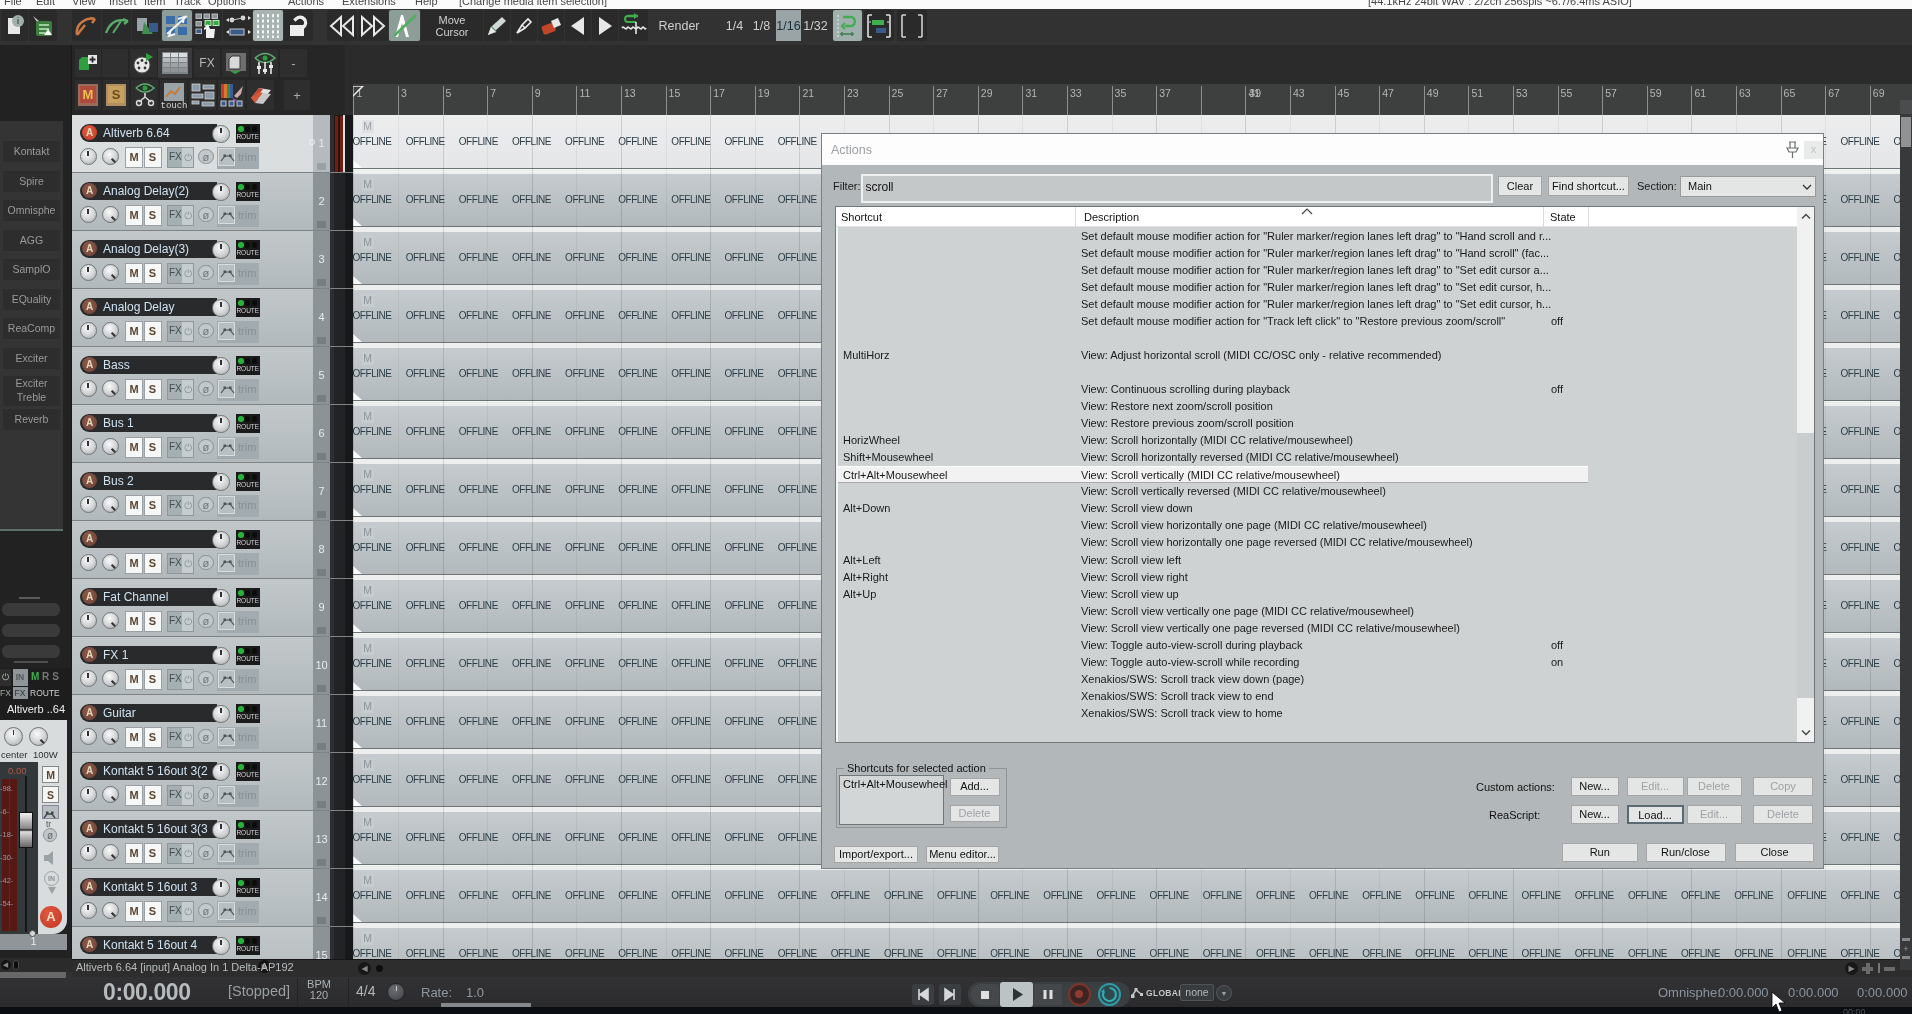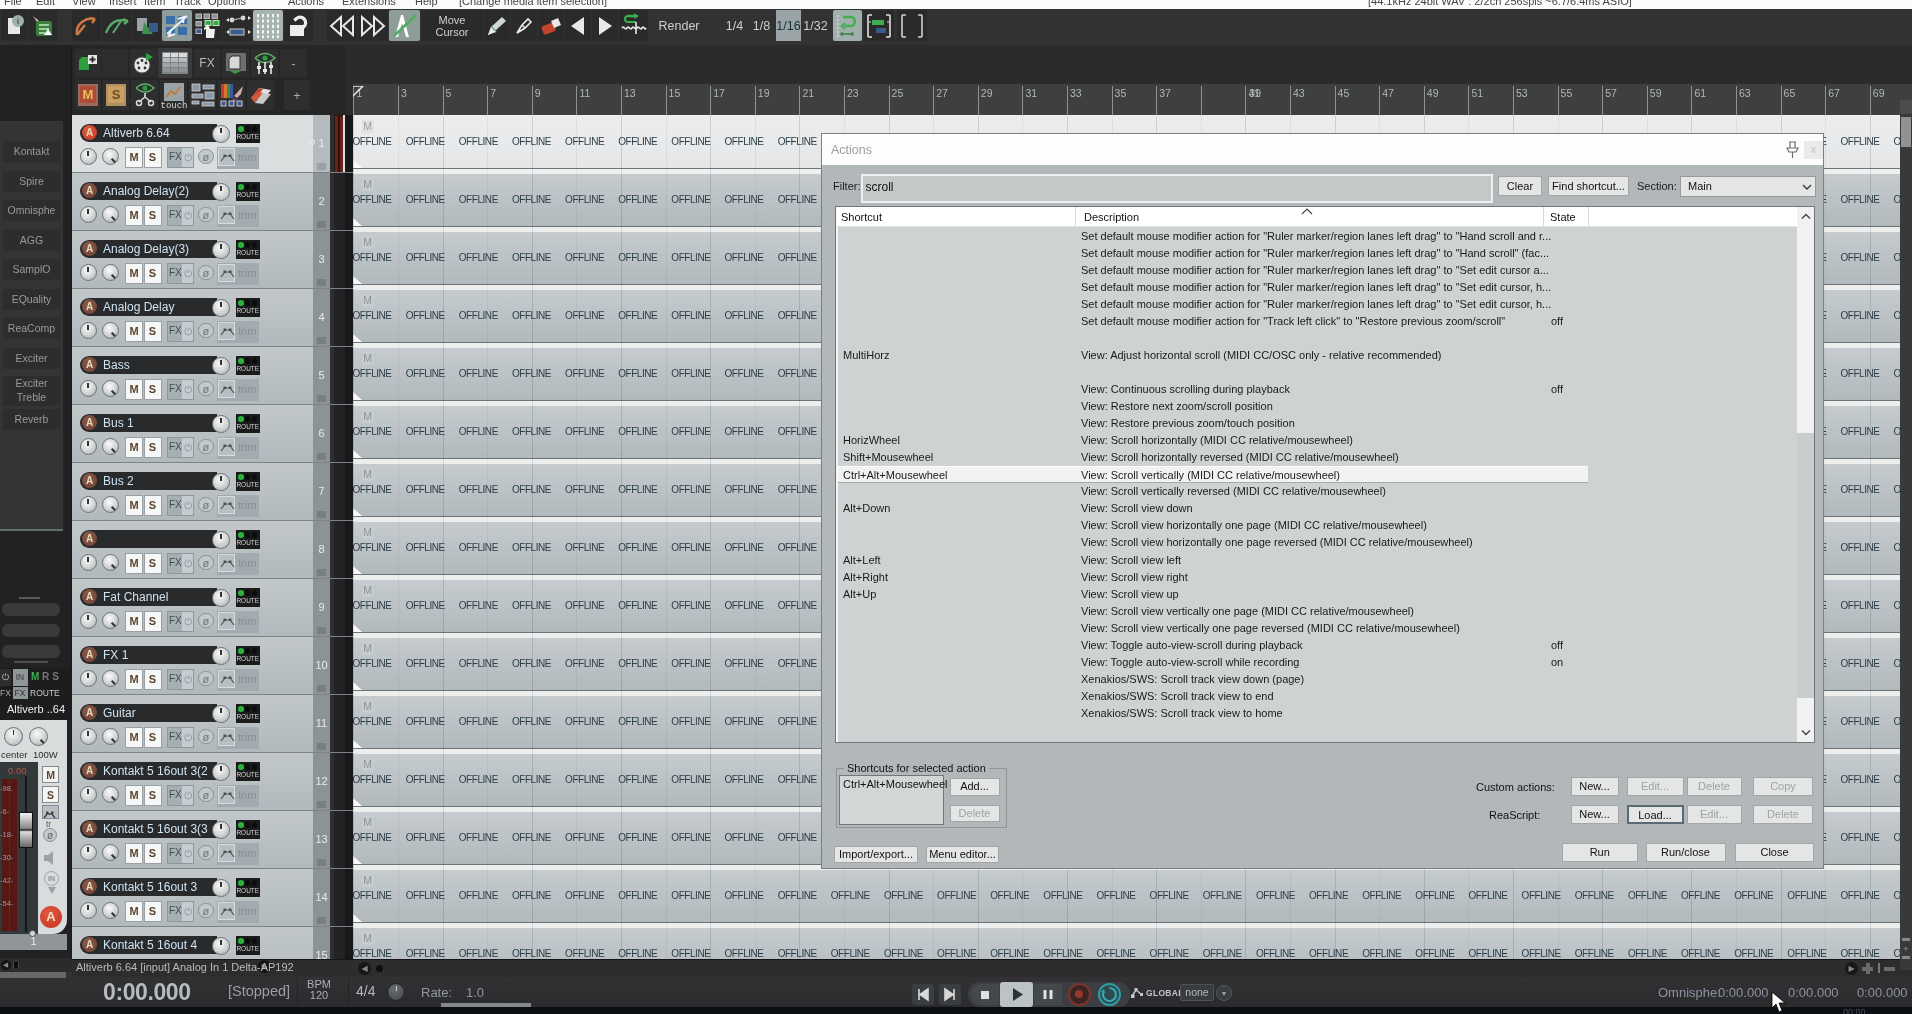--- a/index.html
+++ b/index.html
@@ -1374,21 +1374,21 @@
           <span class="ab" style="left:243px;top:2px;font-size:11px;color:#1a1a1a">View: Adjust horizontal scroll (MIDI CC/OSC only - relative recommended)</span>
         </div>
         <div class="ab" style="left:2px;top:174.5px;width:958px;height:17.05px;overflow:hidden;white-space:nowrap">
           <span class="ab" style="left:243px;top:2px;font-size:11px;color:#1a1a1a">View: Continuous scrolling during playback</span>
           <span class="ab" style="left:713px;top:2px;font-size:11px;color:#1a1a1a">off</span>
         </div>
         <div class="ab" style="left:2px;top:191.5px;width:958px;height:17.05px;overflow:hidden;white-space:nowrap">
           <span class="ab" style="left:243px;top:2px;font-size:11px;color:#1a1a1a">View: Restore next zoom/scroll position</span>
         </div>
         <div class="ab" style="left:2px;top:208.6px;width:958px;height:17.05px;overflow:hidden;white-space:nowrap">
-          <span class="ab" style="left:243px;top:2px;font-size:11px;color:#1a1a1a">View: Restore previous zoom/touch position</span>
+          <span class="ab" style="left:243px;top:2px;font-size:11px;color:#1a1a1a">View: Restore previous zoom/scroll position</span>
         </div>
         <div class="ab" style="left:2px;top:225.6px;width:958px;height:17.05px;overflow:hidden;white-space:nowrap">
           <span class="ab" style="left:5px;top:2px;font-size:11px;color:#1a1a1a">HorizWheel</span>
           <span class="ab" style="left:243px;top:2px;font-size:11px;color:#1a1a1a">View: Scroll horizontally (MIDI CC relative/mousewheel)</span>
         </div>
         <div class="ab" style="left:2px;top:242.7px;width:958px;height:17.05px;overflow:hidden;white-space:nowrap">
           <span class="ab" style="left:5px;top:2px;font-size:11px;color:#1a1a1a">Shift+Mousewheel</span>
           <span class="ab" style="left:243px;top:2px;font-size:11px;color:#1a1a1a">View: Scroll horizontally reversed (MIDI CC relative/mousewheel)</span>
         </div>
         <div class="ab" style="left:2px;top:259.7px;width:750px;height:17.05px;background:#f2f2f2;border-top:1px solid #fff;border-bottom:1px solid #aaa;overflow:hidden;white-space:nowrap">

